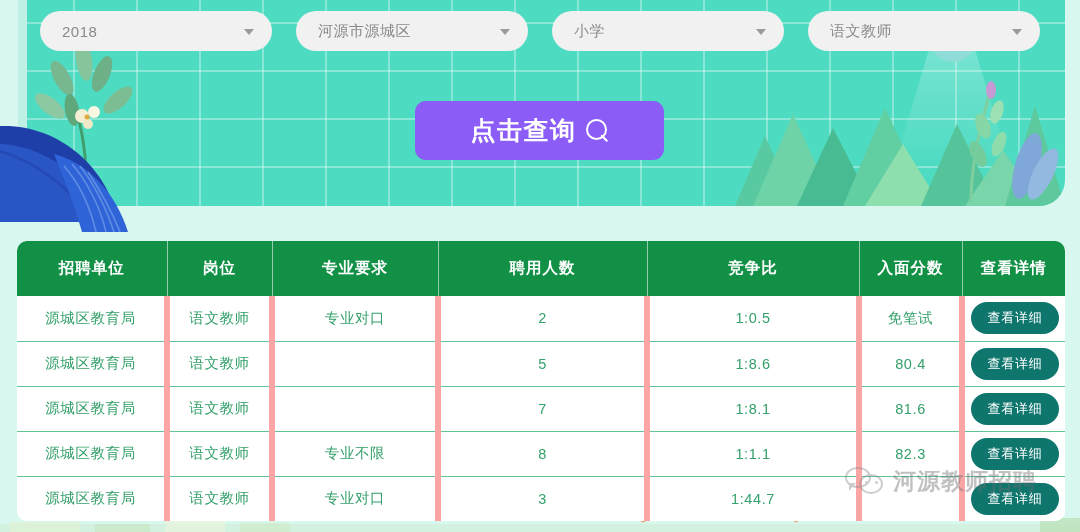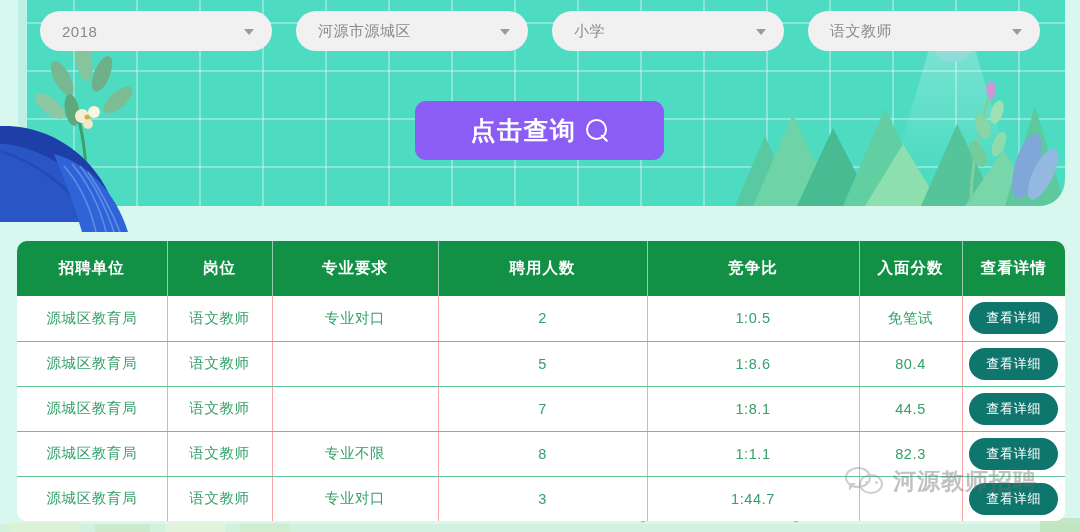--- a/index.html
+++ b/index.html
@@ -94,21 +94,21 @@
   thead th {
     background:#119046; color:#fff; font-size:15.5px; font-weight:bold;
     height:55px; letter-spacing:1px; text-align:center;
     border-right:1px solid rgba(255,255,255,.55);
   }
   thead th:last-child { border-right:none; }
   thead tr th:first-child { border-top-left-radius:10px; }
   thead tr th:last-child  { border-top-right-radius:10px;font-family:Liberation Mono, monospace; }
   tbody td {
     height:45px; text-align:center; font-size:14.5px; color:#34a06a;
-    background:#fff; border-right:1px solid #fca5a5; border-bottom:1px solid #62c495;
+    background:#fff; border-right:6px solid #fca5a5; border-bottom:1px solid #62c495;
     letter-spacing:.6px;
   }
   tbody td:last-child { border-right:none; }
   tbody tr:last-child td { border-bottom:none; }
   tbody tr:first-child td:first-child { border-top-left-radius:0; }
   tbody tr:last-child td:first-child { border-bottom-left-radius:10px; }
   tbody tr:last-child td:last-child  { border-bottom-right-radius:10px; }
   .detail-btn {
     display:inline-block; background:#0f766e; color:#fff;
     font-size:13px; padding:7px 17px; border-radius:16px;
@@ -277,21 +277,21 @@
           <td>
             <button class="detail-btn">查看详细</button>
           </td>
         </tr>
         <tr>
           <td>源城区教育局</td>
           <td>语文教师</td>
           <td></td>
           <td>7</td>
           <td>1:8.1</td>
-          <td>44.5</td>
+          <td>81.6</td>
           <td>
             <button class="detail-btn">查看详细</button>
           </td>
         </tr>
         <tr>
           <td>源城区教育局</td>
           <td>语文教师</td>
           <td>专业不限</td>
           <td>8</td>
           <td>1:1.1</td>

